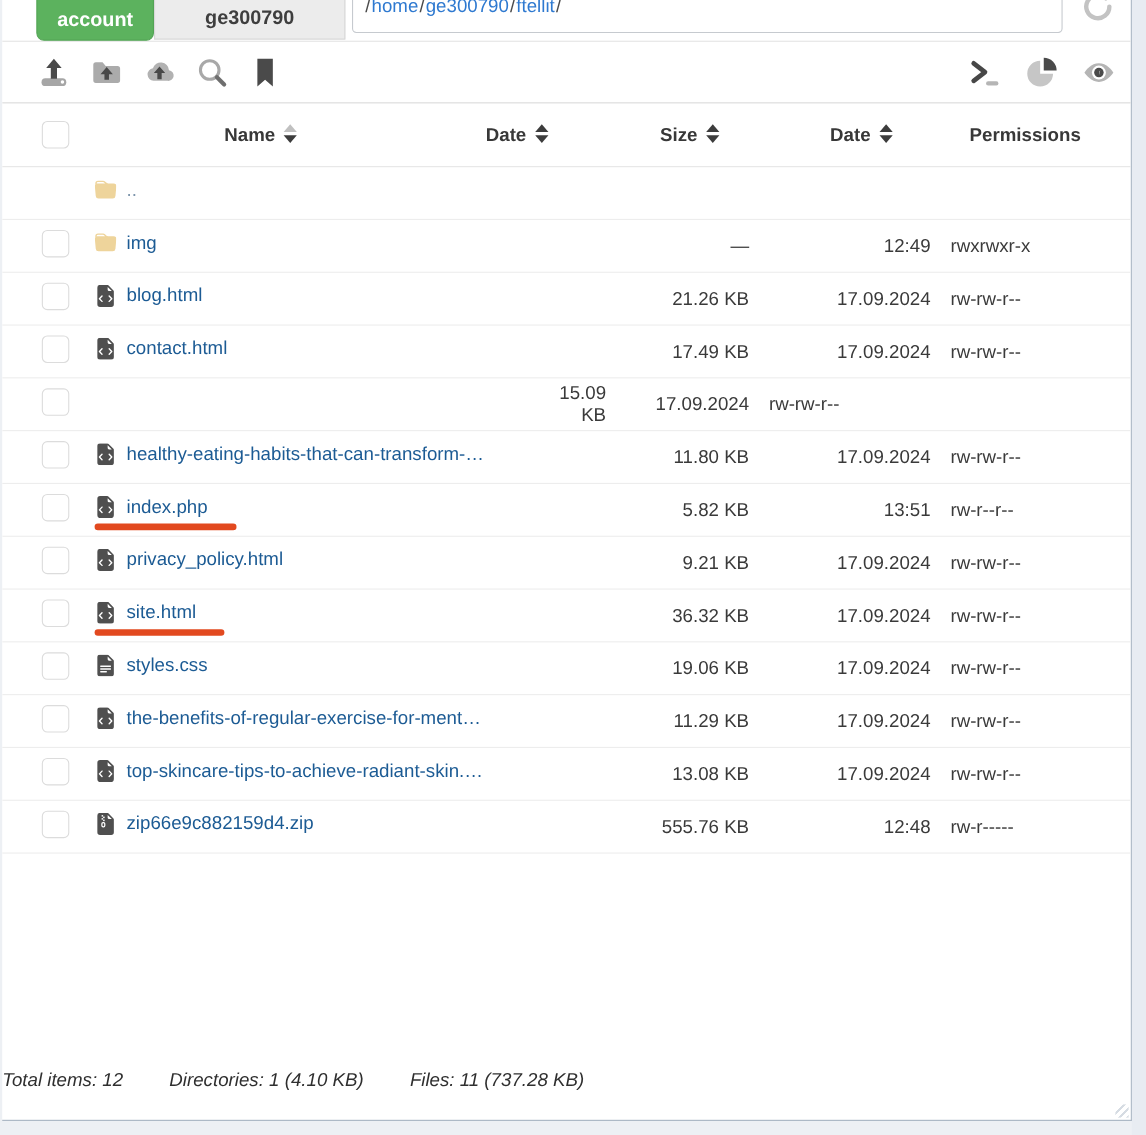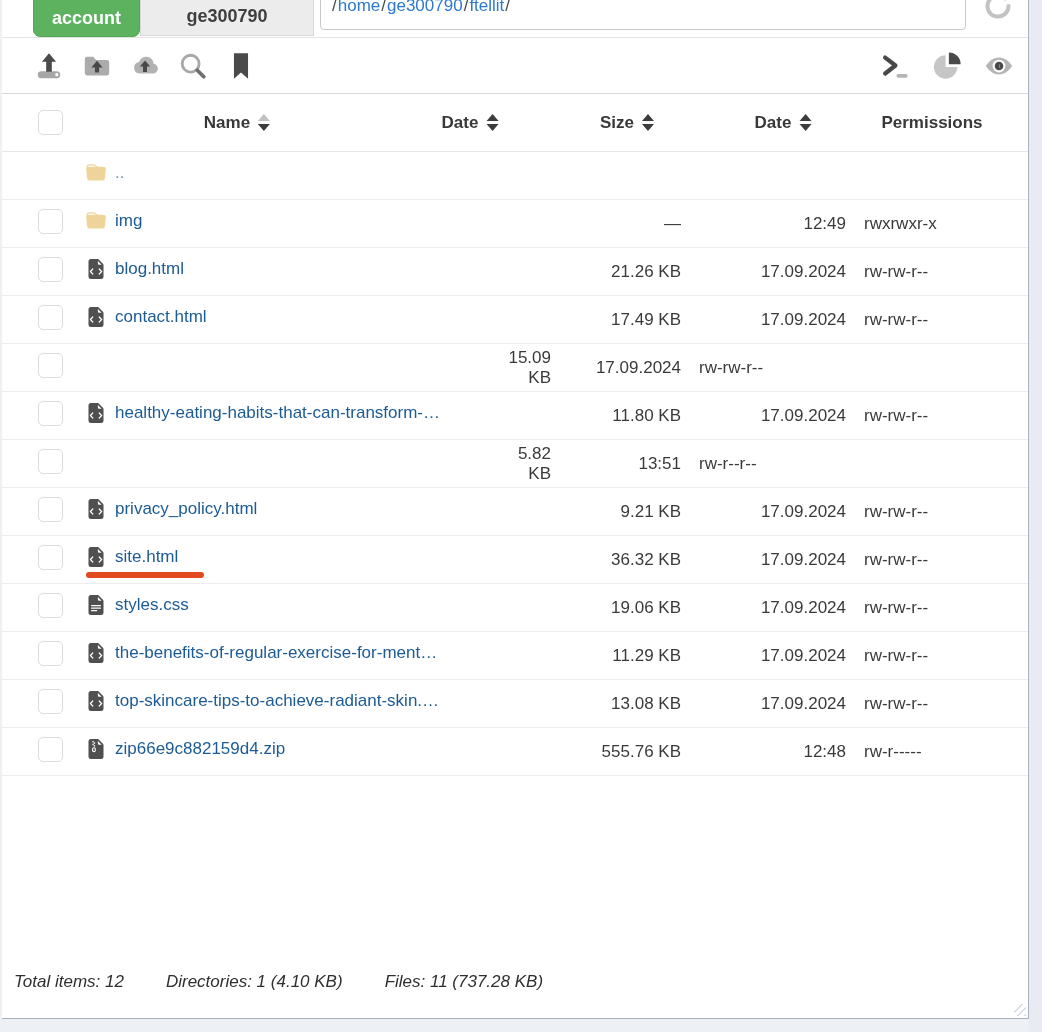--- a/index.html
+++ b/index.html
@@ -46,21 +46,21 @@
   .tools-right{display:flex;gap:22px;margin-left:auto;padding-right:14px}
   .tool-btn{width:30px;height:30px;background:none;border:none;padding:0;cursor:pointer}
   .tool-btn svg{width:30px;height:30px;display:block}
 
   
   .table-head{position:relative;height:57px;border-bottom:1px solid #e6e6e6}
   .checkbox{display:inline-block;width:25px;height:25px;border:1px solid #dcdcdc;border-radius:5px;background:#fff;box-sizing:border-box;cursor:pointer}
   .head-checkbox{position:absolute;left:36px;top:16px}
   .head-label{
     position:absolute;top:50%;transform:translate(-50%,-50%);
-    display:flex;align-items:center;gap:8px;white-space:nowrap;
+    display:flex;align-items:flex-start;gap:8px;white-space:nowrap;
     font-weight:bold;font-size:17px;color:#383838;cursor:pointer;
   }
   .head-label.c0{left:235px}.head-label.c1{left:468px}.head-label.c2{left:625px}
   .head-label.c3{left:781px}.head-label.c4{left:930px;cursor:default}
   .sort{display:inline-flex;flex-direction:column;gap:3px}
   .sort i{display:block;width:0;height:0;border-left:6px solid transparent;border-right:6px solid transparent}
   .sort .up{border-bottom:7px solid #3c3c3c}
   .sort .down{border-top:7px solid #3c3c3c}
   .sort.muted-up .up{border-bottom-color:#c0c0c0}
 
@@ -75,21 +75,21 @@
   .name-wrap{position:relative;display:inline-flex;align-items:center;gap:9px;white-space:nowrap}
   .file-ic{width:20px;height:20px;flex:none}
   .fname{color:#1c5b94;text-decoration:none;cursor:pointer}
   .row.parent .fname{color:#7d95ac}
   .cell-size,.cell-date{text-align:right}
   .cell-perm{padding-left:18px}
   .red-underline{position:absolute;left:0;bottom:-11px;width:calc(100% + 26px);height:6px;background:#e2491f;border-radius:3px}
 
   
   .footer{
-    position:absolute;left:12px;top:972px;width:100%;box-sizing:border-box;
+    position:absolute;left:0;top:972px;width:100%;box-sizing:border-box;
     display:flex;gap:42px;
     font-style:italic;font-size:17px;color:#2f2f2f;
   }
   .grip{
     position:absolute;right:2px;bottom:2px;width:12px;height:12px;
     background:linear-gradient(315deg,#d6dce3 0 2px,transparent 2px 5px,#d6dce3 5px 7px,transparent 7px 10px,#d6dce3 10px 12px,transparent 12px);
   }
   .hidden-defs{position:absolute;width:0;height:0;overflow:hidden}
 </style>
 </head>
@@ -338,20 +338,29 @@
         <a class="fname" href="#">healthy-eating-habits-that-can-transform-…</a>
       </span>
     </div>
     <div class="cell-type"></div>
     <div class="cell-size">11.80 KB</div>
     <div class="cell-date">17.09.2024</div>
     <div class="cell-perm">rw-rw-r--</div>
   </div>
       <div class="row">
     <div class="cell-check"><span class="checkbox"></span></div>
+    <div class="cell-name">
+      <span class="name-wrap">
+        <svg class="file-ic">
+              <use href="#sym-file-code"></use>
+            </svg>
+        <a class="fname" href="#">index.php</a>
+      <div class="red-underline"></div>
+          </span>
+    </div>
     <div class="cell-type"></div>
     <div class="cell-size">5.82 KB</div>
     <div class="cell-date">13:51</div>
     <div class="cell-perm">rw-r--r--</div>
   </div>
       <div class="row">
     <div class="cell-check"><span class="checkbox"></span></div>
     <div class="cell-name">
       <span class="name-wrap">
         <svg class="file-ic">

